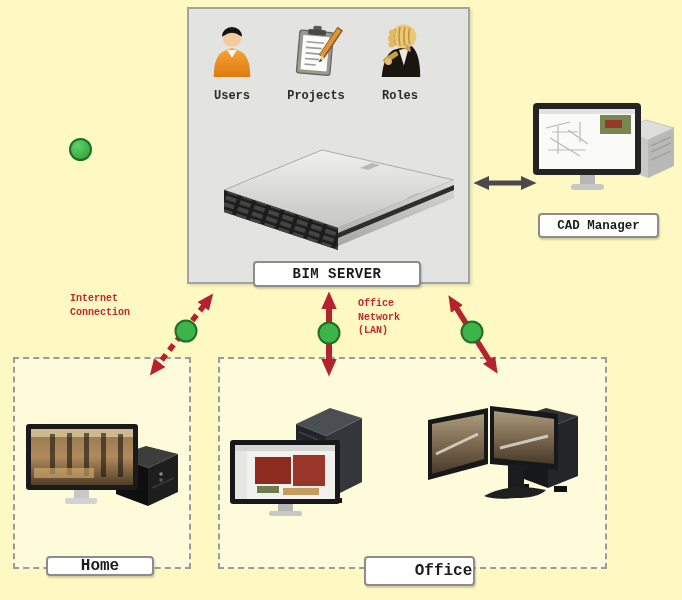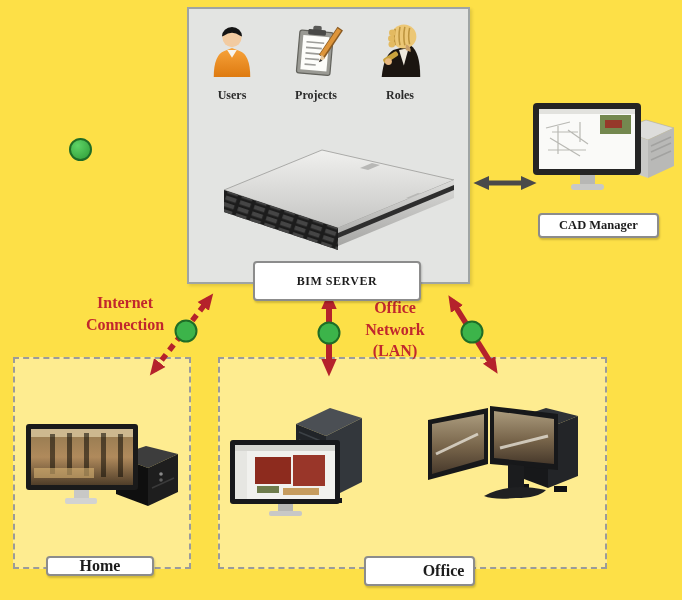--- a/index.html
+++ b/index.html
@@ -1,42 +1,42 @@
 <!DOCTYPE html>
 <html><head>
 <meta charset="utf-8">
 <style>
   html,body{margin:0;padding:0;}
-  .canvas{position:relative;width:682px;height:600px;background:#fde047;overflow:hidden;
-          font-family:Liberation Serif, serif;}
+  .canvas{position:relative;width:682px;height:600px;background:#fef9c3;overflow:hidden;
+          font-family:Liberation Mono, monospace;}
 
   
   .panel{position:absolute;left:187px;top:7px;width:283px;height:277px;background:#e3e4e2;
          border:2px solid #9fa4a4;box-sizing:border-box;box-shadow:2px 2px 3px rgba(0,0,0,.12);z-index:2;}
   .icon-row{position:absolute;left:187px;top:22px;width:283px;display:flex;justify-content:flex-start;
             padding-left:14px;gap:22px;box-sizing:border-box;z-index:3;}
   .icon-item{display:flex;flex-direction:column;align-items:center;width:62px;}
   .icon-label{font-size:12px;font-weight:bold;color:#2b2b2b;margin-top:4px;}
 
   
   .titlebox{position:absolute;background:#fff;border:2px solid #8c8c8c;border-radius:4px;
             box-sizing:border-box;display:flex;align-items:center;justify-content:center;
             font-weight:bold;color:#1c1c1c;z-index:7;box-shadow:1px 2px 2px rgba(0,0,0,.18);}
-  #bim-label{left:253px;top:261px;width:168px;height:40px;font-size:12px;letter-spacing:.5px;}
+  #bim-label{left:253px;top:261px;width:168px;height:26px;font-size:14px;letter-spacing:.5px;}
   #cad-label{left:538px;top:213px;width:121px;height:25px;font-size:12.5px;}
   #home-label{left:46px;top:556px;width:108px;height:20px;font-size:16px;}
   #office-label{left:364px;top:556px;width:111px;height:30px;font-size:16px;padding-left:48px;}
 
   
   .zone{position:absolute;border:2px dashed #9b9b9b;box-sizing:border-box;background:rgba(255,255,255,.4);z-index:1;}
   #home-zone{left:13px;top:357px;width:178px;height:212px;}
   #office-zone{left:218px;top:357px;width:389px;height:212px;}
 
   
-  .red-note{position:absolute;color:#c1272d;font-weight:bold;font-size:16px;text-align:center;
+  .red-note{position:absolute;color:#c1272d;font-weight:bold;font-size:10px;
             line-height:1.35;z-index:6;}
   #internet-note{left:70px;top:292px;width:110px;}
   #lan-note{left:358px;top:297px;width:74px;}
 
   
   .legend{position:absolute;left:14px;top:138px;width:132px;text-align:center;z-index:4;}
   .legend-dot{width:23px;height:23px;border-radius:50%;margin:0 auto 5px;
               background:radial-gradient(circle at 35% 30%,#5ed366,#2e9c37);
               border:2px solid #1f6d26;box-sizing:border-box;}
   .legend-text{font-size:11px;font-weight:bold;color:#222;line-height:1.3;}

